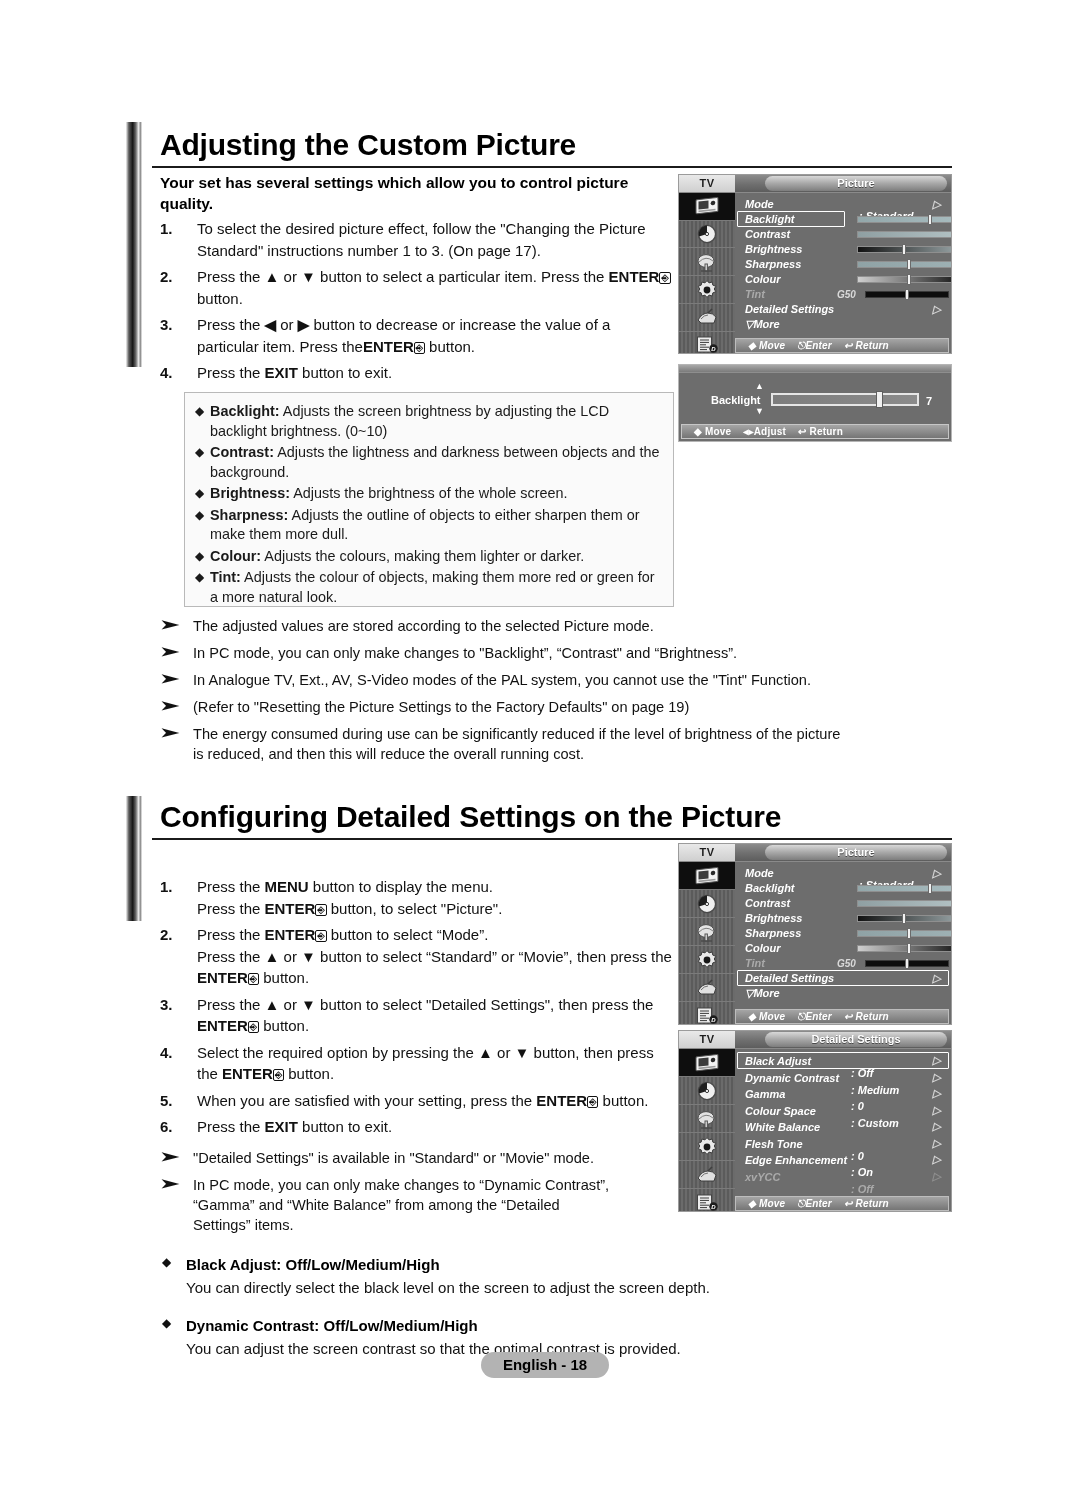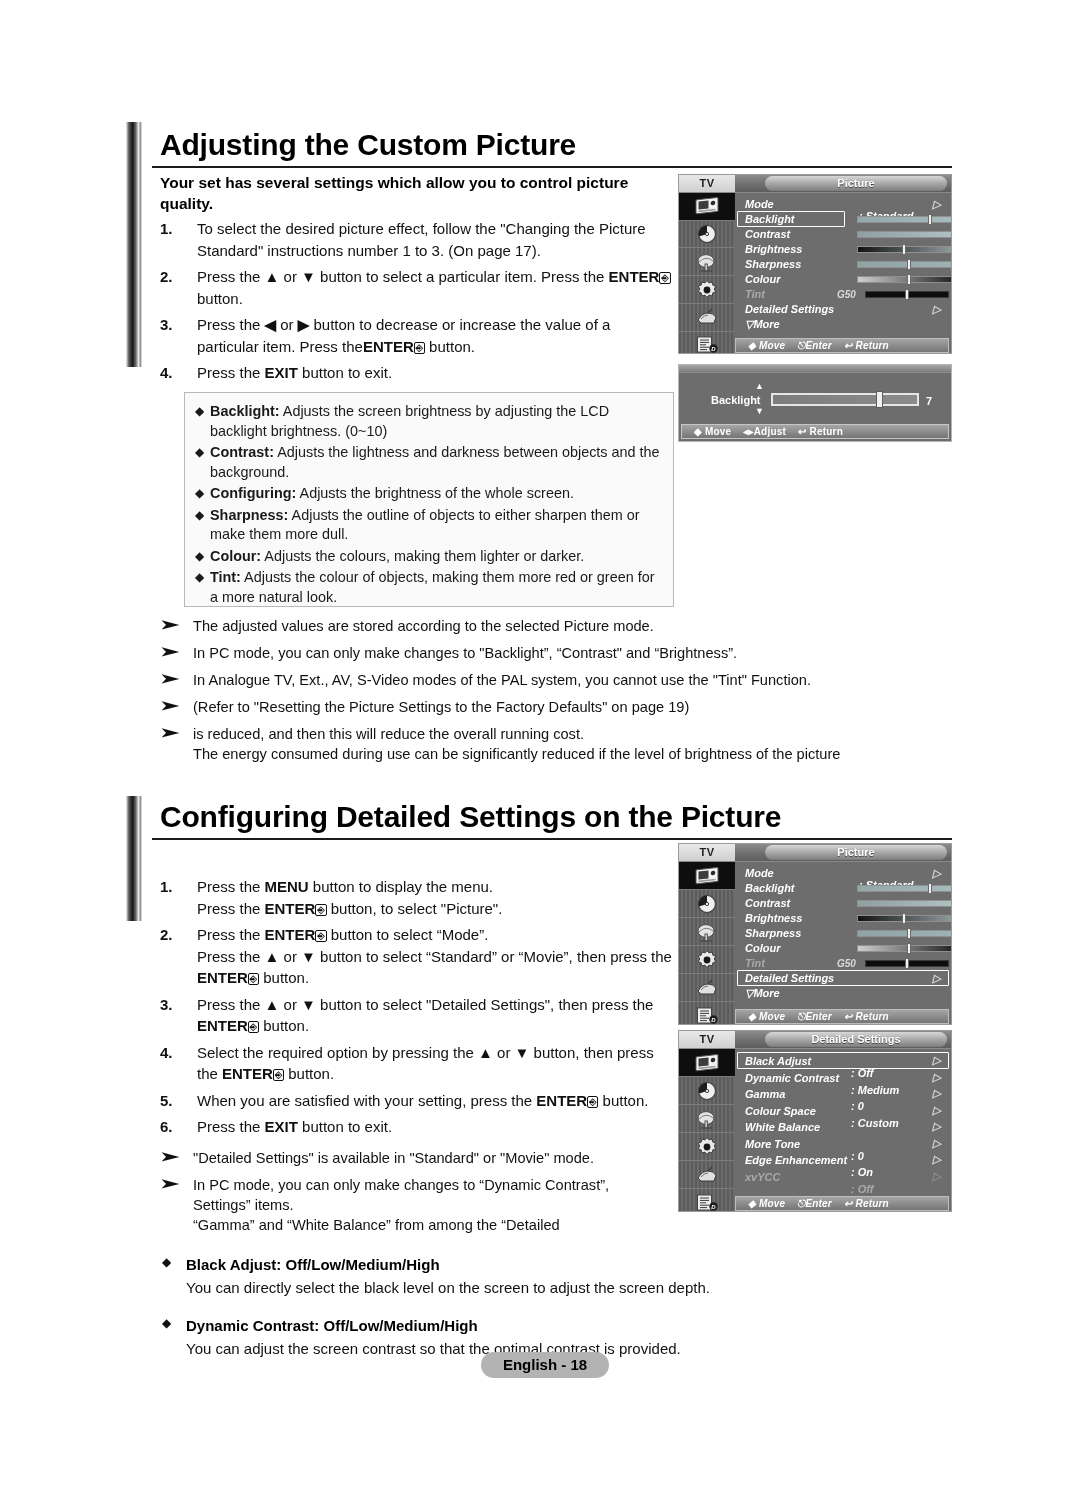--- a/index.html
+++ b/index.html
@@ -263,21 +263,21 @@
   <div class="num-list" style="left:160px;top:218px;width:516px;">
       <div class="li"><span class="n">1.</span>To select the desired picture effect, follow the "Changing the Picture Standard" instructions number 1 to 3. (On page 17).</div>
       <div class="li"><span class="n">2.</span>Press the <span class="b">▲</span> or <span class="b">▼</span> button to select a particular item. Press the <span class="ent">ENTER<span class="entglyph">⎆</span></span> button.</div>
       <div class="li"><span class="n">3.</span>Press the <span class="b">◀</span> or <span class="b">▶</span> button to decrease or increase the value of a particular item. Press the<span class="ent">ENTER<span class="entglyph">⎆</span></span> button.</div>
       <div class="li"><span class="n">4.</span>Press the <span class="b">EXIT</span> button to exit.</div>
     </div>
 
   <div class="defbox" style="left:184px;top:392px;width:490px;height:215px;padding:9px 10px 0 8px;">
       <div class="row"><span class="dia">◆</span><span class="b">Backlight:</span><span> Adjusts the screen brightness by adjusting the LCD backlight brightness. (0~10)</span></div>
       <div class="row"><span class="dia">◆</span><span class="b">Contrast:</span><span> Adjusts the lightness and darkness between objects and the background.</span></div>
-      <div class="row"><span class="dia">◆</span><span class="b">Configuring:</span><span> Adjusts the brightness of the whole screen.</span></div>
+      <div class="row"><span class="dia">◆</span><span class="b">Brightness:</span><span> Adjusts the brightness of the whole screen.</span></div>
       <div class="row"><span class="dia">◆</span><span class="b">Sharpness:</span><span> Adjusts the outline of objects to either sharpen them or make them more dull.</span></div>
       <div class="row"><span class="dia">◆</span><span class="b">Colour:</span><span> Adjusts the colours, making them lighter or darker.</span></div>
       <div class="row"><span class="dia">◆</span><span class="b">Tint:</span><span> Adjusts the colour of objects, making them more red or green for a more natural look.</span></div>
     </div>
 
   <div class="notes" style="left:160px;top:616px;width:790px;">
       <div class="note">
         <span class="arw">➤</span>
         <span class="cont">The adjusted values are stored according to the selected Picture mode.</span>
       </div>
@@ -288,22 +288,22 @@
       <div class="note">
         <span class="arw">➤</span>
         <span class="cont">In Analogue TV, Ext., AV, S-Video modes of the PAL system, you cannot use the "Tint" Function.</span>
       </div>
       <div class="note">
         <span class="arw">➤</span>
         <span class="cont">(Refer to "Resetting the Picture Settings to the Factory Defaults" on page 19)</span>
       </div>
       <div class="note">
         <span class="arw">➤</span>
+        <span class="cont">The energy consumed during use can be significantly reduced if the level of brightness of the picture</span>
         <span class="cont">is reduced, and then this will reduce the overall running cost.</span>
-        <span class="cont">The energy consumed during use can be significantly reduced if the level of brightness of the picture</span>
       </div>
     </div>
 
   <div class="accent-bar" style="left:126px;top:796px;height:125px;"></div>
   <div class="sec-title" style="left:160px;top:800px;">Configuring Detailed Settings on the Picture</div>
   <div class="sec-rule" style="left:152px;top:838px;width:800px;"></div>
 
 
   <div class="num-list" style="left:160px;top:876px;width:516px;">
       <div class="li"><span class="n">1.</span>Press the <span class="b">MENU</span> button to display the menu.<br>Press the <span class="ent">ENTER<span class="entglyph">⎆</span></span> button, to select "Picture".</div>
@@ -315,22 +315,22 @@
     </div>
 
   <div class="notes" style="left:160px;top:1148px;width:516px;">
       <div class="note">
         <span class="arw">➤</span>
         <span class="cont">"Detailed Settings" is available in "Standard" or "Movie" mode.</span>
       </div>
       <div class="note">
         <span class="arw">➤</span>
         <span class="cont">In PC mode, you can only make changes to “Dynamic Contrast”,</span>
+        <span class="cont">“Gamma” and “White Balance” from among the “Detailed</span>
         <span class="cont">Settings” items.</span>
-        <span class="cont">“Gamma” and “White Balance” from among the “Detailed</span>
       </div>
     </div>
 
   <div class="dbullets" style="left:158px;top:1254px;width:700px;">
       <div class="dbul">
         <span class="dia">◆</span>
         <div class="t">Black Adjust: Off/Low/Medium/High</div>
         <div class="d">You can directly select the black level on the screen to adjust the screen depth.</div>
       </div>
       <div class="dbul">
@@ -694,21 +694,21 @@
           <div class="orow" style="height: 16.5px; line-height: 16.5px;">
             <span class="lbl">Colour Space</span>
             <span class="val" style="left:110px;">: Custom</span>
             <span class="tri">▷</span>
           </div>
           <div class="orow" style="height: 16.5px; line-height: 16.5px;">
             <span class="lbl">White Balance</span>
             <span class="tri">▷</span>
           </div>
           <div class="orow" style="height: 16.5px; line-height: 16.5px;">
-            <span class="lbl">More Tone</span>
+            <span class="lbl">Flesh Tone</span>
             <span class="val" style="left:110px;">: 0</span>
             <span class="tri">▷</span>
           </div>
           <div class="orow" style="height: 16.5px; line-height: 16.5px;">
             <span class="lbl">Edge Enhancement</span>
             <span class="val" style="left:110px;">: On</span>
             <span class="tri">▷</span>
           </div>
           <div class="orow dim" style="height: 16.5px; line-height: 16.5px;">
             <span class="lbl">xvYCC</span>

